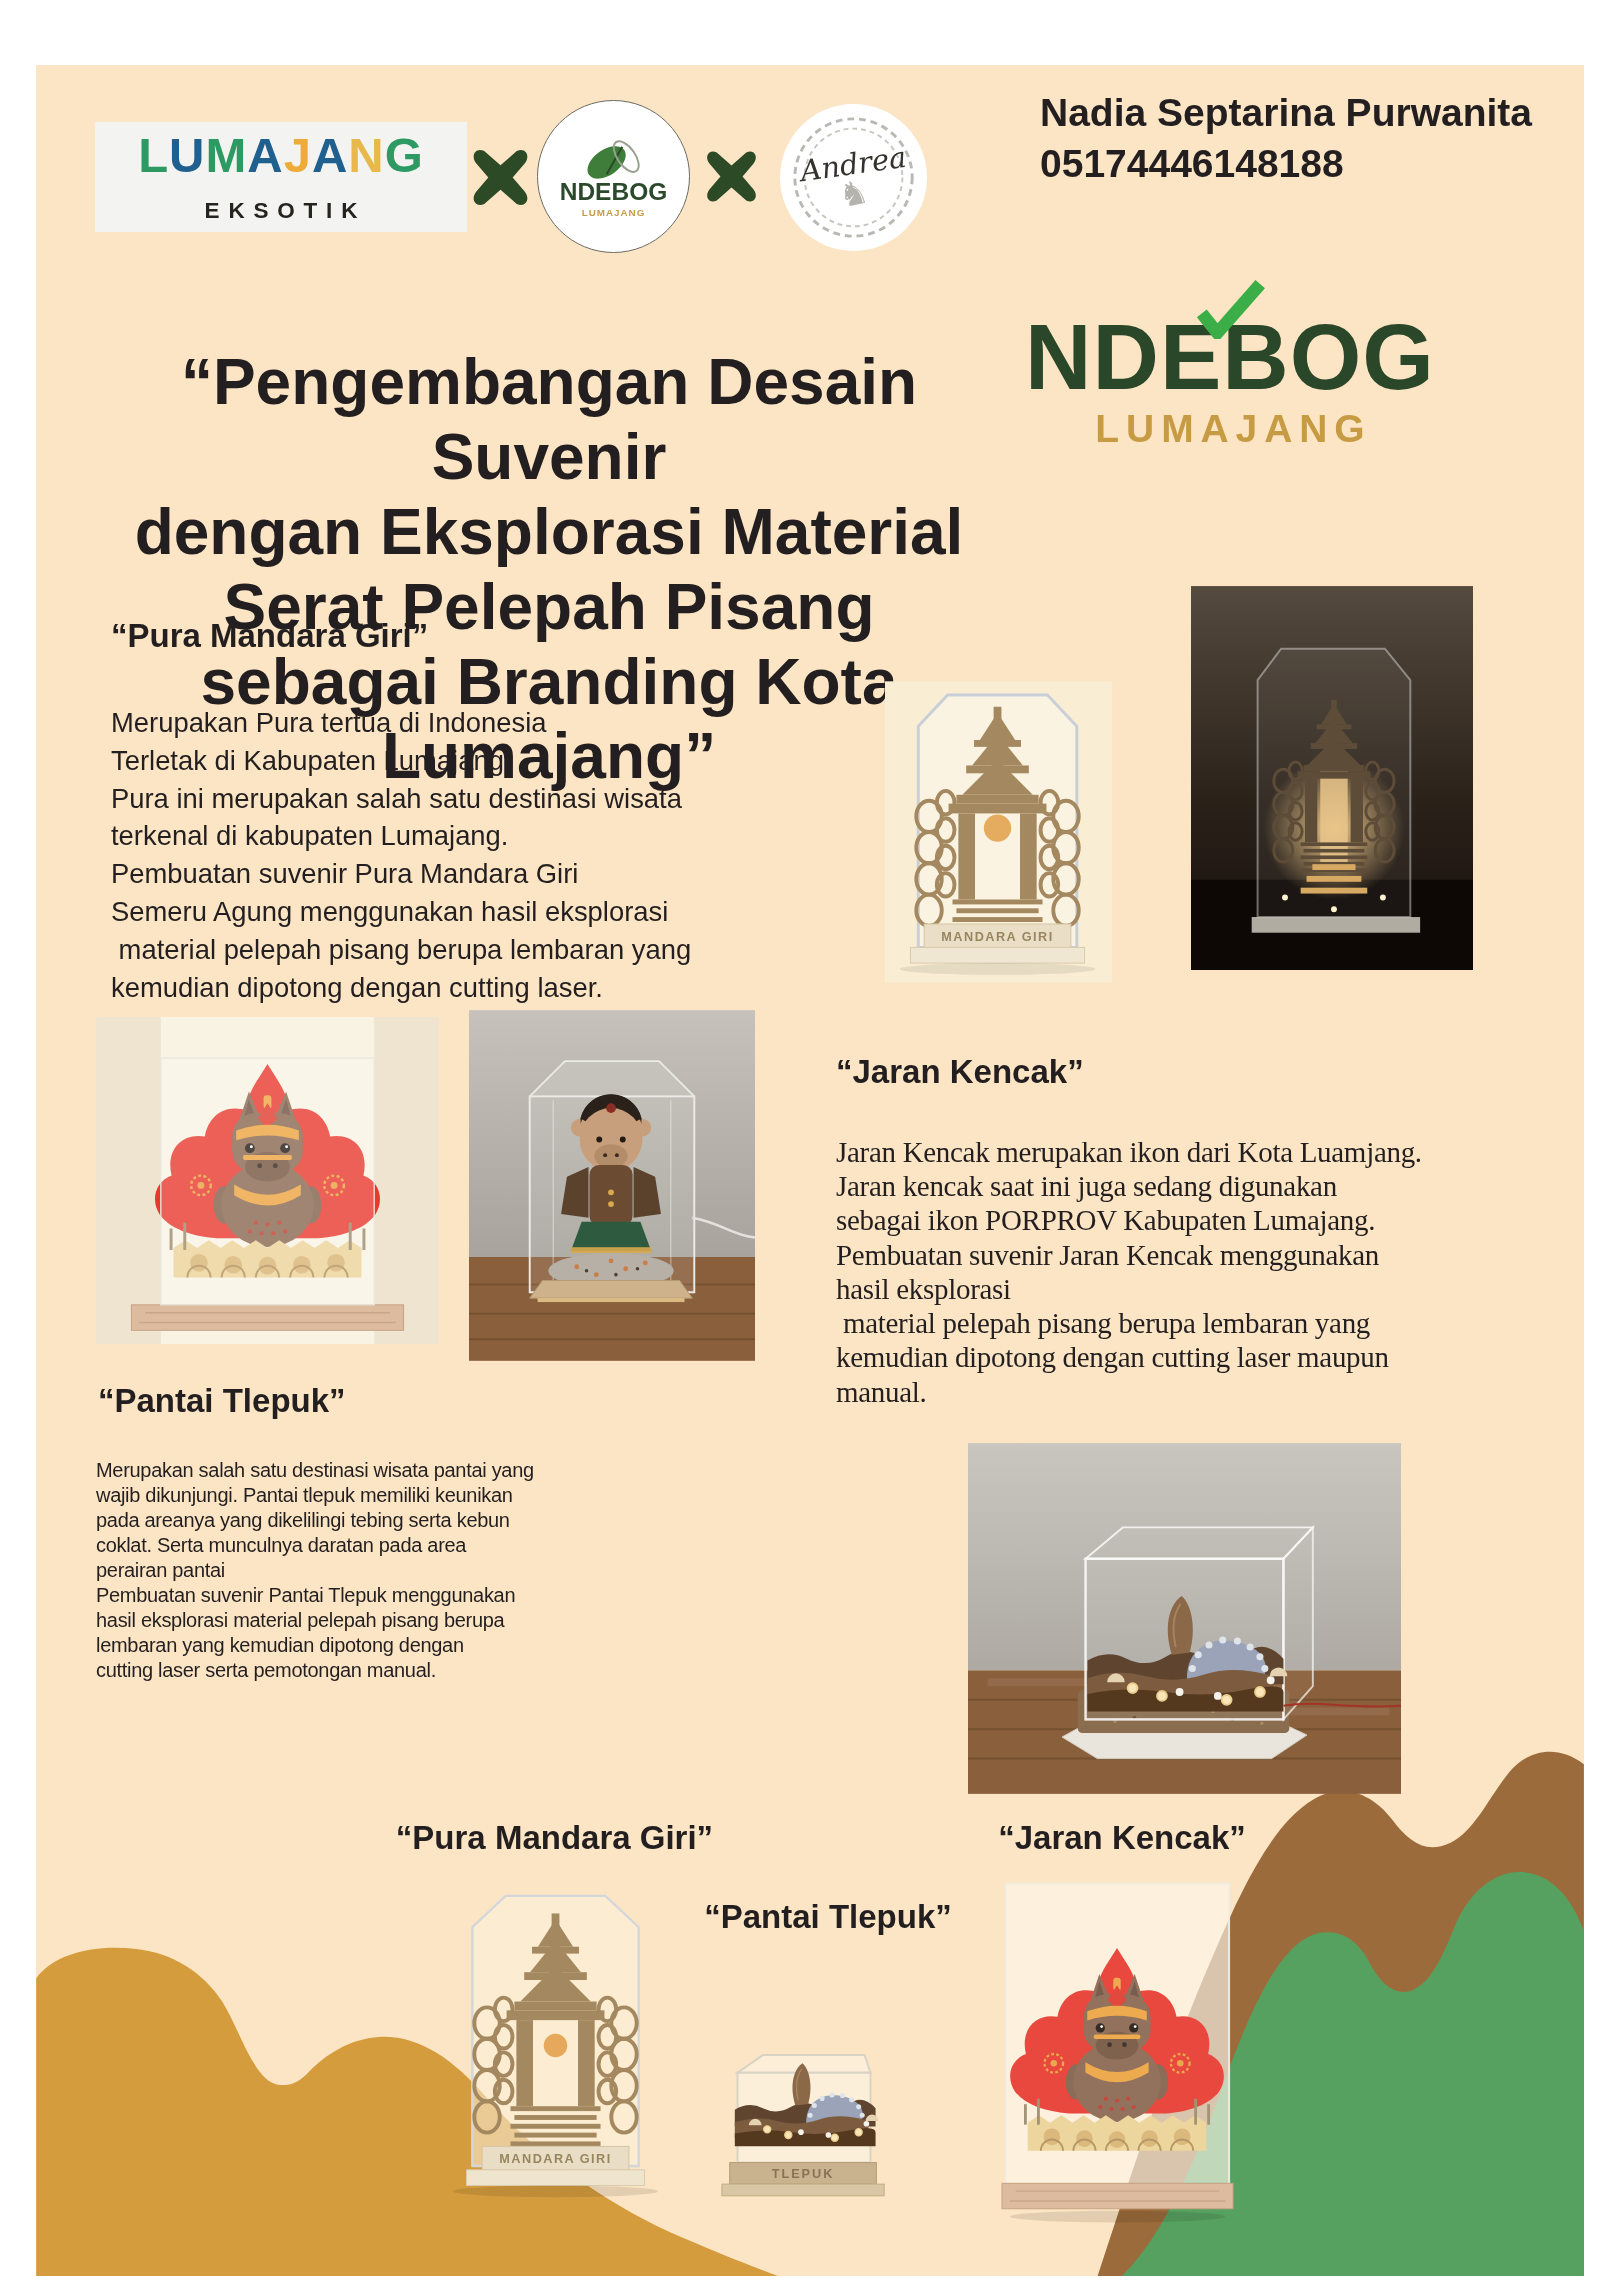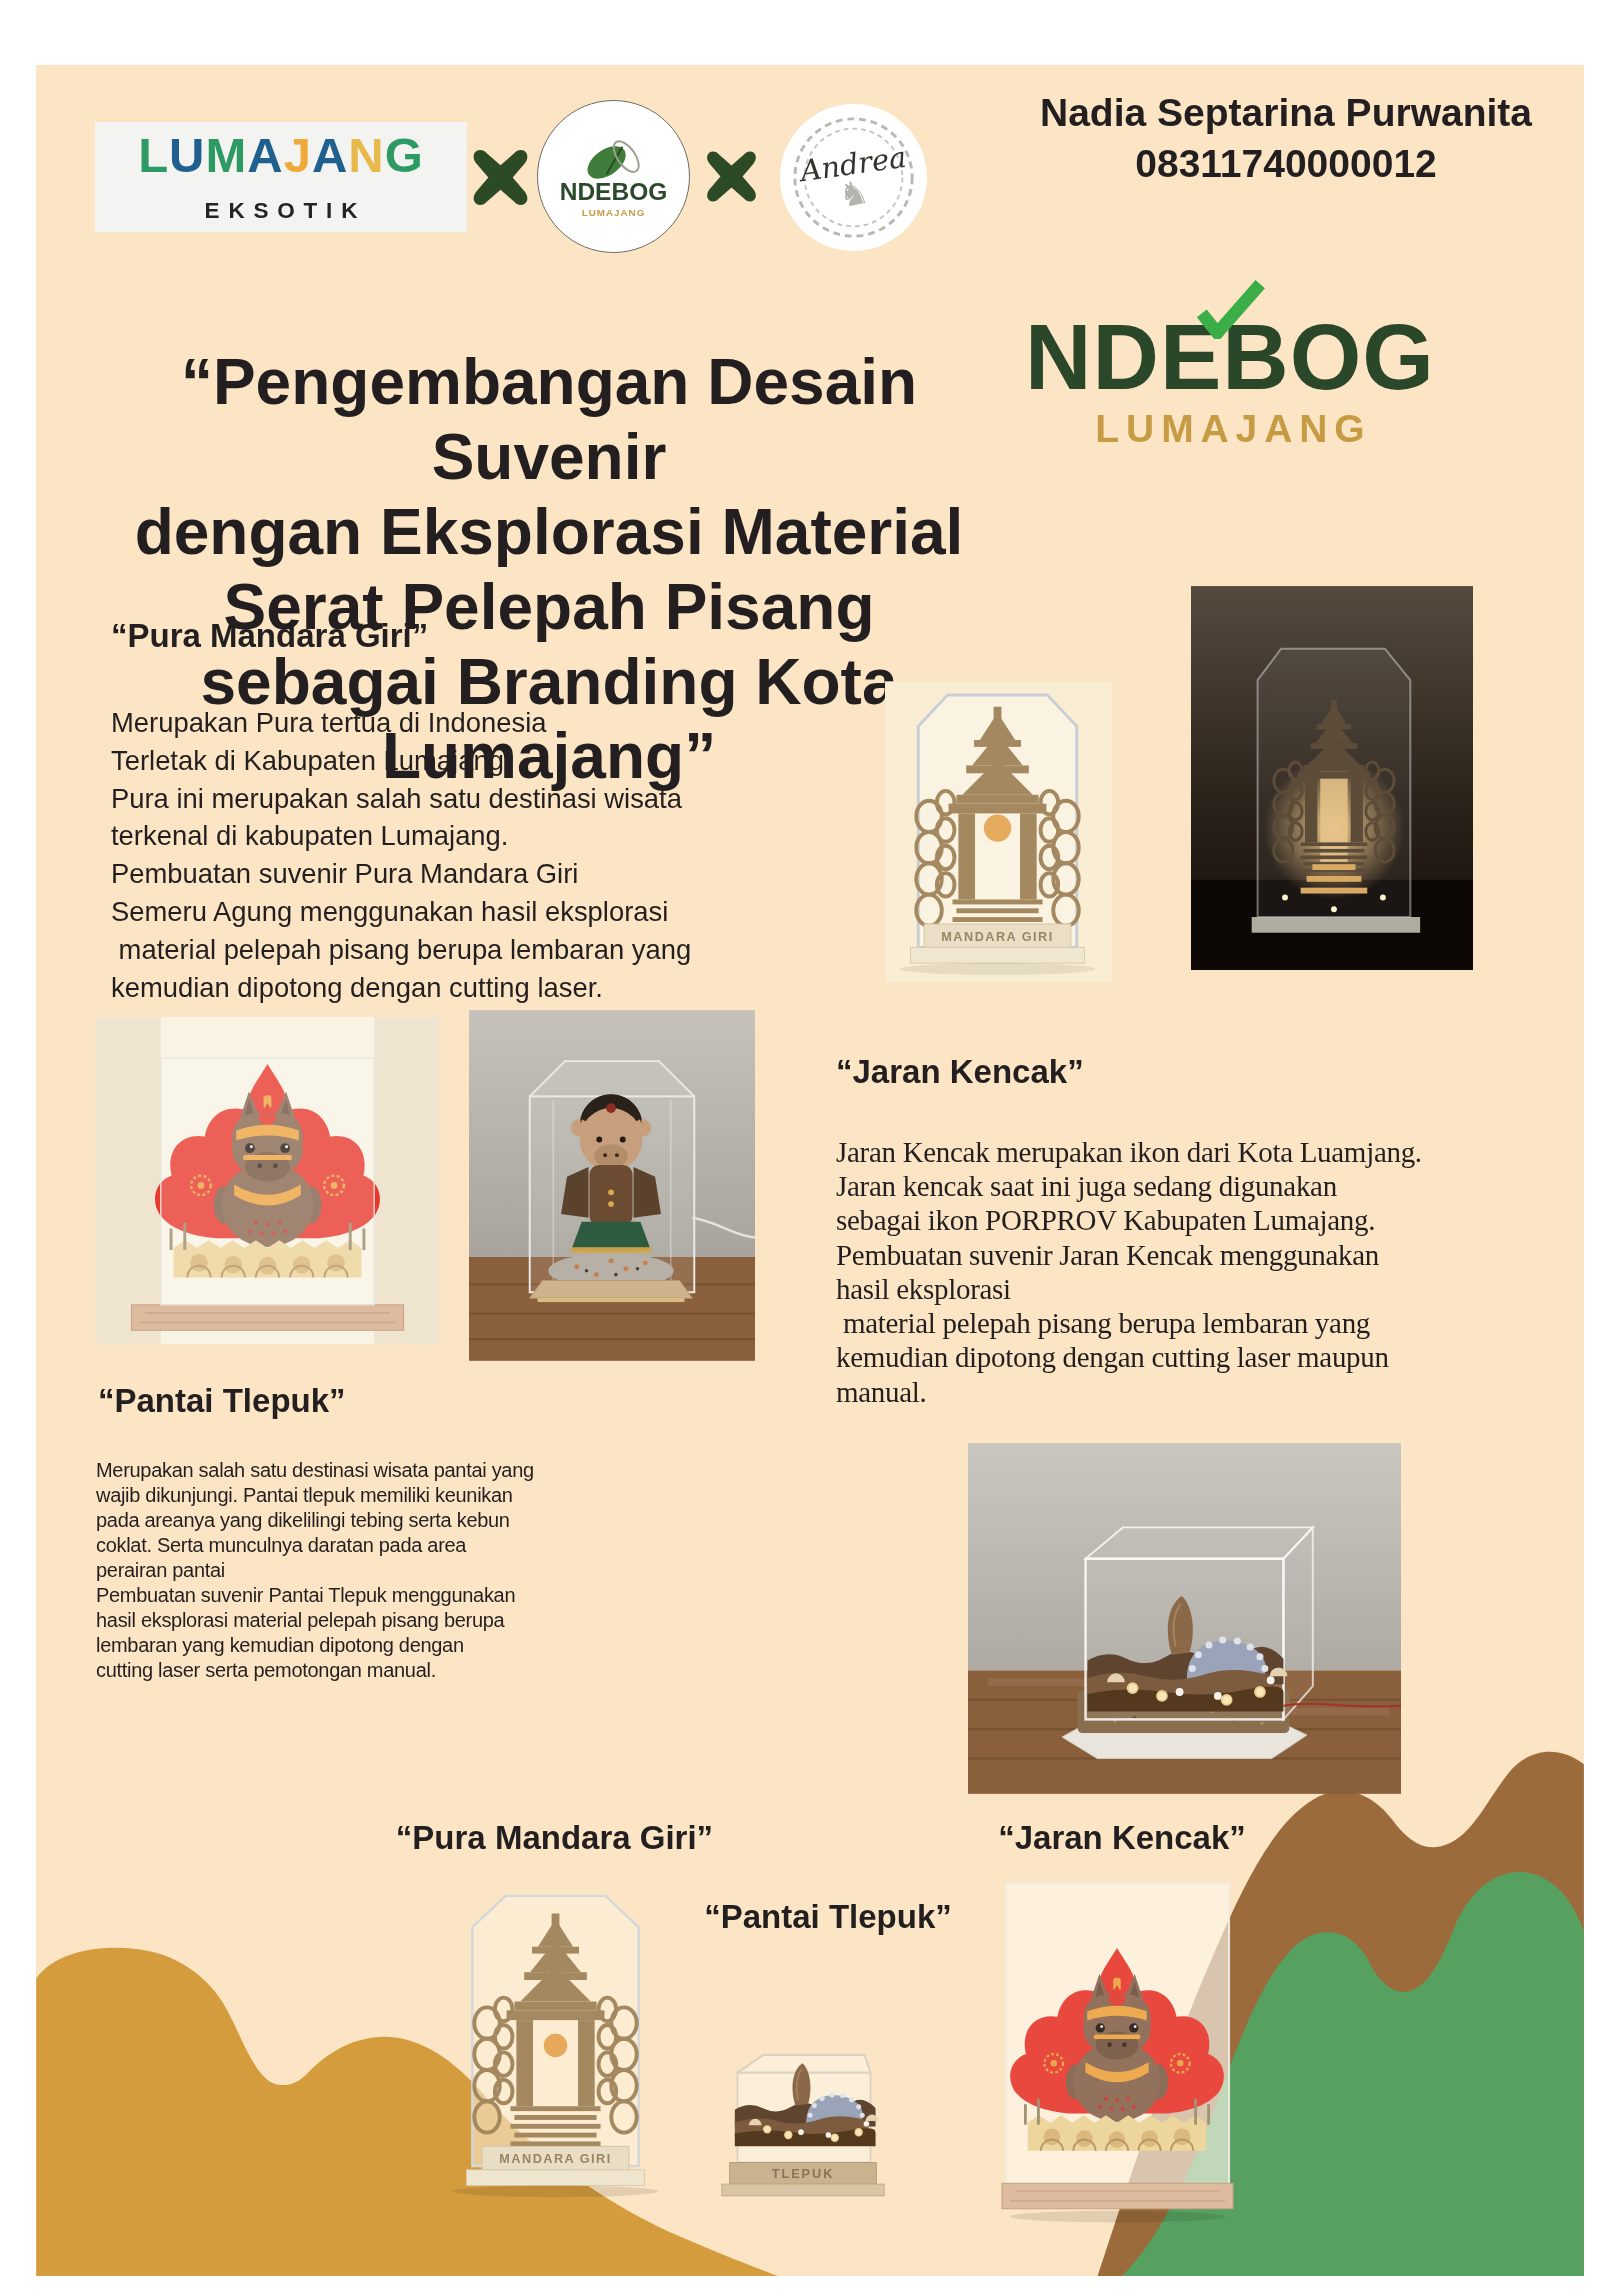--- a/index.html
+++ b/index.html
@@ -16,21 +16,21 @@
   .logo-letters{font-weight:bold;font-size:49px;line-height:1;letter-spacing:1px;}
   .logo-sub{font-size:22.5px;font-weight:bold;letter-spacing:8.8px;color:#26241f;margin-top:18px;text-indent:8.8px;}
   .badge{border-radius:50%;background:#ffffff;display:flex;flex-direction:column;
          align-items:center;justify-content:center;text-align:center;}
   .ndebog-badge{left:537px;top:100px;width:151px;height:151px;border:1px solid #6b6b64;}
   .ndebog-badge .nm{font-size:24.5px;font-weight:bold;color:#2b4a2b;line-height:1;margin-top:-5.9px;}
   .ndebog-badge .ct{font-size:9.8px;font-weight:bold;color:#c79b43;letter-spacing:1px;margin-top:2px;}
   .andrea-badge{left:780px;top:104px;width:147px;height:147px;}
   .andrea-badge .scr{font-family:"DejaVu Serif",serif;font-style:italic;font-size:29px;color:#35322d;transform:rotate(-8deg);}
   .andrea-badge .horse{font-size:33px;color:#b5b3ae;line-height:.8;transform:rotate(-12deg);}
-  .author{right:88px;top:88px;text-align:center;font-size:39px;font-weight:bold;line-height:1.3;}
+  .author{right:88px;top:88px;text-align:left;font-size:39px;font-weight:bold;line-height:1.3;}
 
   
   .title{left:108px;top:345px;width:882px;text-align:center;font-size:64px;font-weight:bold;
          line-height:1.17;white-space:pre-line;}
   .wordmark{left:980px;top:278px;width:500px;text-align:center;}
   .wordmark .word{font-size:92px;font-weight:bold;letter-spacing:1px;color:#2b4729;line-height:1;margin-top:33px;}
   .wordmark .city{font-size:39px;font-weight:bold;letter-spacing:6.9px;color:#c79b43;margin-top:3.9px;text-indent:6.9px;}
   .wordmark .chk{position:absolute;left:214px;top:0;}
 
   
@@ -221,21 +221,21 @@
     <svg class="abs" style="left:7.8px;top:7.8px" width="131" height="131" viewBox="0 0 134 134">
       <circle cx="67" cy="67" r="60" fill="none" stroke="#b9b9b4" stroke-width="3" stroke-dasharray="7,5"></circle>
       <circle cx="67" cy="67" r="50" fill="none" stroke="#c6c6c1" stroke-width="2" stroke-dasharray="5,4"></circle>
     </svg>
     <div class="scr">Andrea</div>
     <div class="horse">♞</div>
   </div>
 
   <div class="abs author z2">
     <div>Nadia Septarina Purwanita</div>
-    <div>08311740000012</div>
+    <div>05174446148188</div>
   </div>
 
   <div class="abs title z2">“Pengembangan Desain Suvenir
 dengan Eksplorasi Material
 Serat Pelepah Pisang
 sebagai Branding Kota Lumajang”</div>
 
   <div class="abs wordmark z2">
     <svg class="chk" width="74" height="61" viewBox="0 0 76 62">
       <path d="M8,36 L24,56 L68,6" fill="none" stroke="#3cae47" stroke-width="13"></path>

